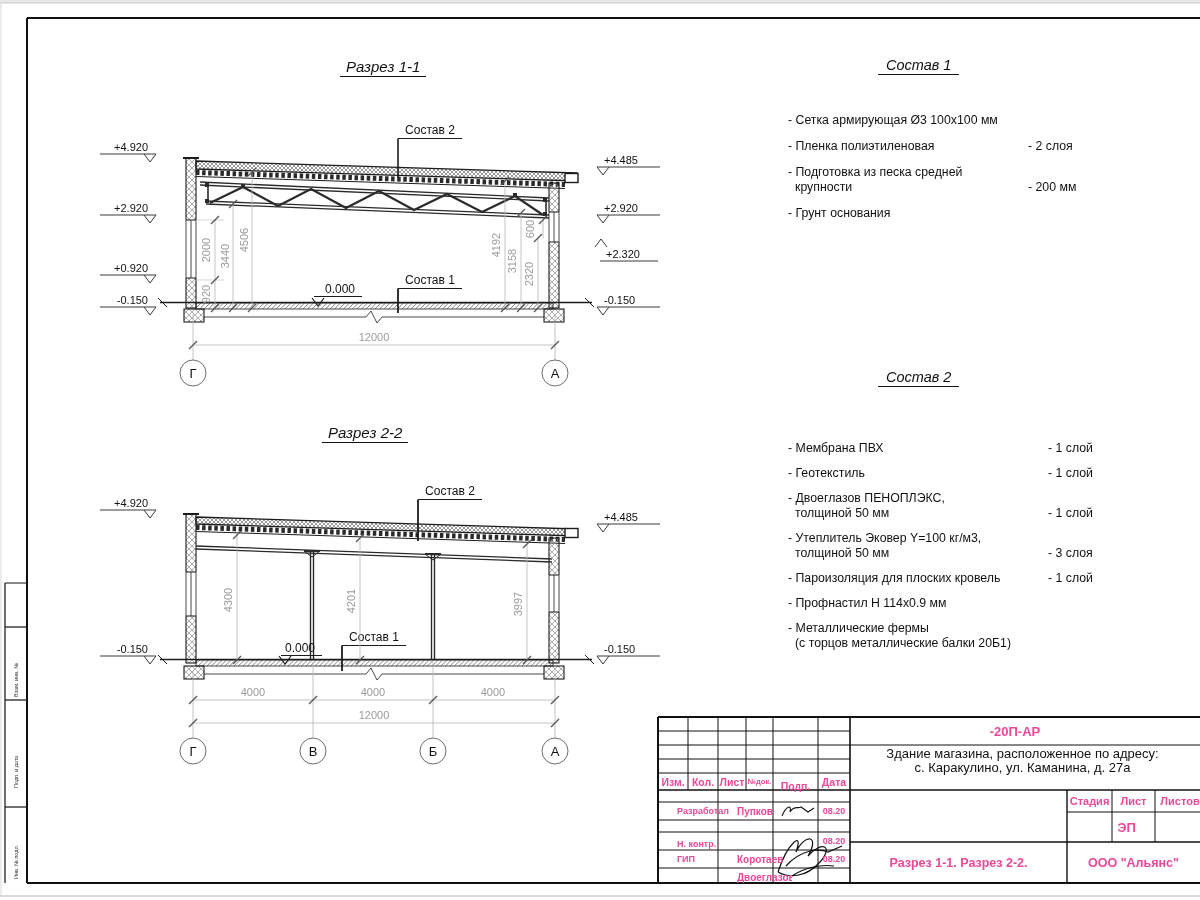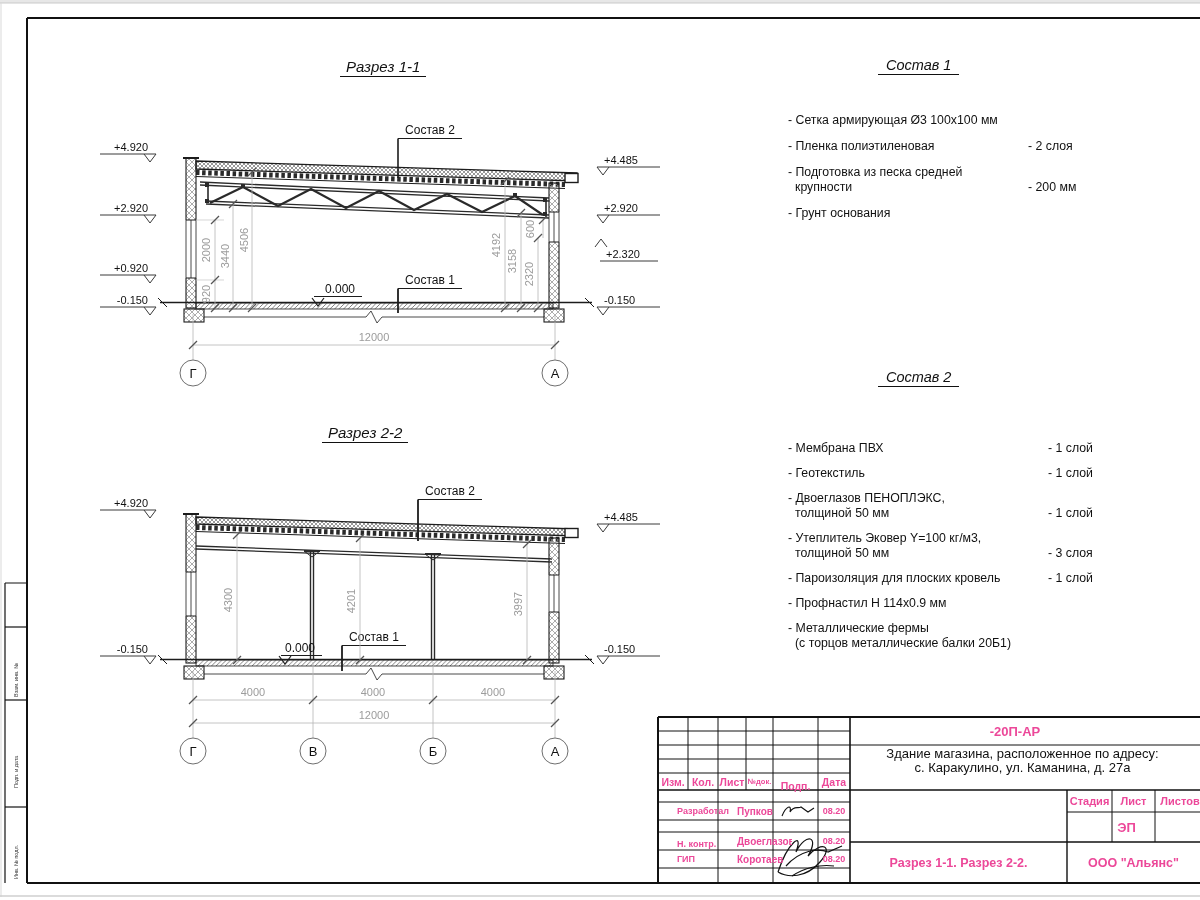--- a/index.html
+++ b/index.html
@@ -469,21 +469,21 @@
   <div class="cell" style="left:718px;top:773px;width:28px;height:17px;">Лист</div>
   <div class="cell" style="left:746px;top:773px;width:27px;height:17px;font-size:7.5px;">№док.</div>
   <div class="cell" style="left:773px;top:773px;width:45px;height:25px;">Подп.</div>
   <div class="cell" style="left:818px;top:773px;width:32px;height:17px;">Дата</div>
 
   <div class="cell left" style="left:658px;top:802px;width:60px;height:18px;font-size:9px;">Разработал</div>
   <div class="cell left" style="left:718px;top:802px;width:55px;height:18px;font-size:10px;">Пупков</div>
   <div class="cell" style="left:818px;top:802px;width:32px;height:18px;font-size:9px;">08.20</div>
 
   <div class="cell left" style="left:658px;top:832px;width:60px;height:24px;font-size:9px;">Н. контр.</div>
-  <div class="cell left" style="left:718px;top:832px;width:55px;height:18px;font-size:10px;">Двоеглазов</div>
+  <div class="cell left" style="left:718px;top:868px;width:55px;height:18px;font-size:10px;">Двоеглазов</div>
   <div class="cell" style="left:818px;top:832px;width:32px;height:18px;font-size:9px;">08.20</div>
 
   <div class="cell left" style="left:658px;top:850px;width:60px;height:18px;font-size:9px;">ГИП</div>
   <div class="cell left" style="left:718px;top:850px;width:55px;height:18px;font-size:10px;">Коротаев</div>
   <div class="cell" style="left:818px;top:850px;width:32px;height:18px;font-size:9px;">08.20</div>
 
   <div class="cell" style="left:850px;top:717px;width:330px;height:28px;font-size:13px;">-20П-АР</div>
   <div class="abs" style="left:850px;top:747px;width:345px;text-align:center;font-size:13px;line-height:14px;">
     <div>Здание магазина, расположенное по адресу:</div>
     <div>с. Каракулино, ул. Каманина, д. 27а</div>

